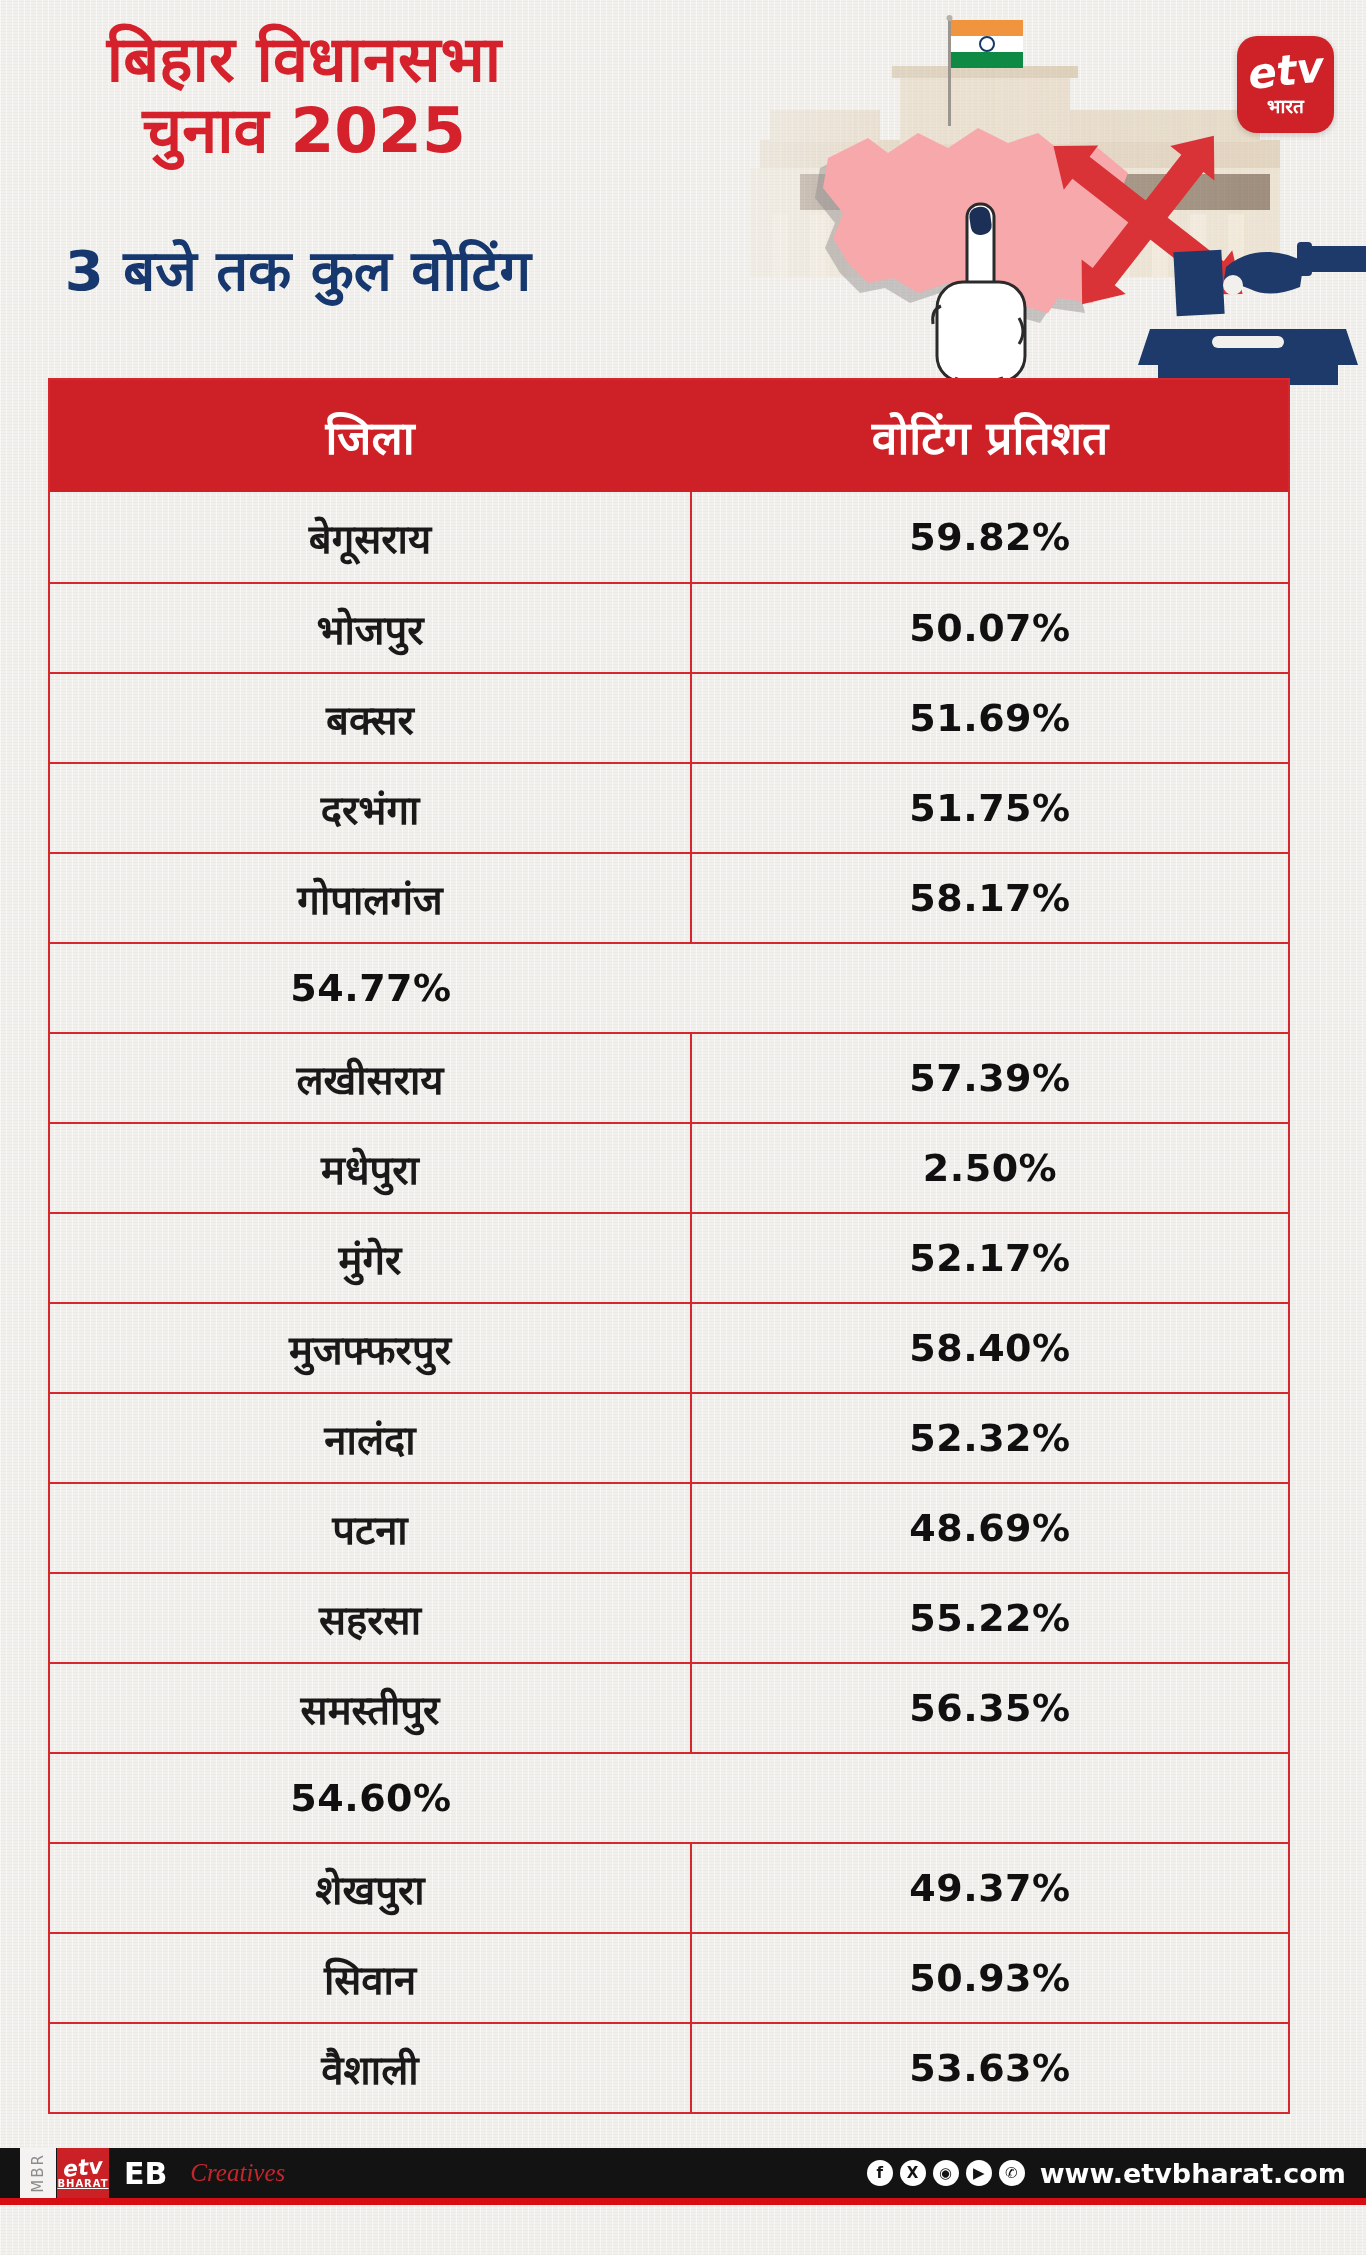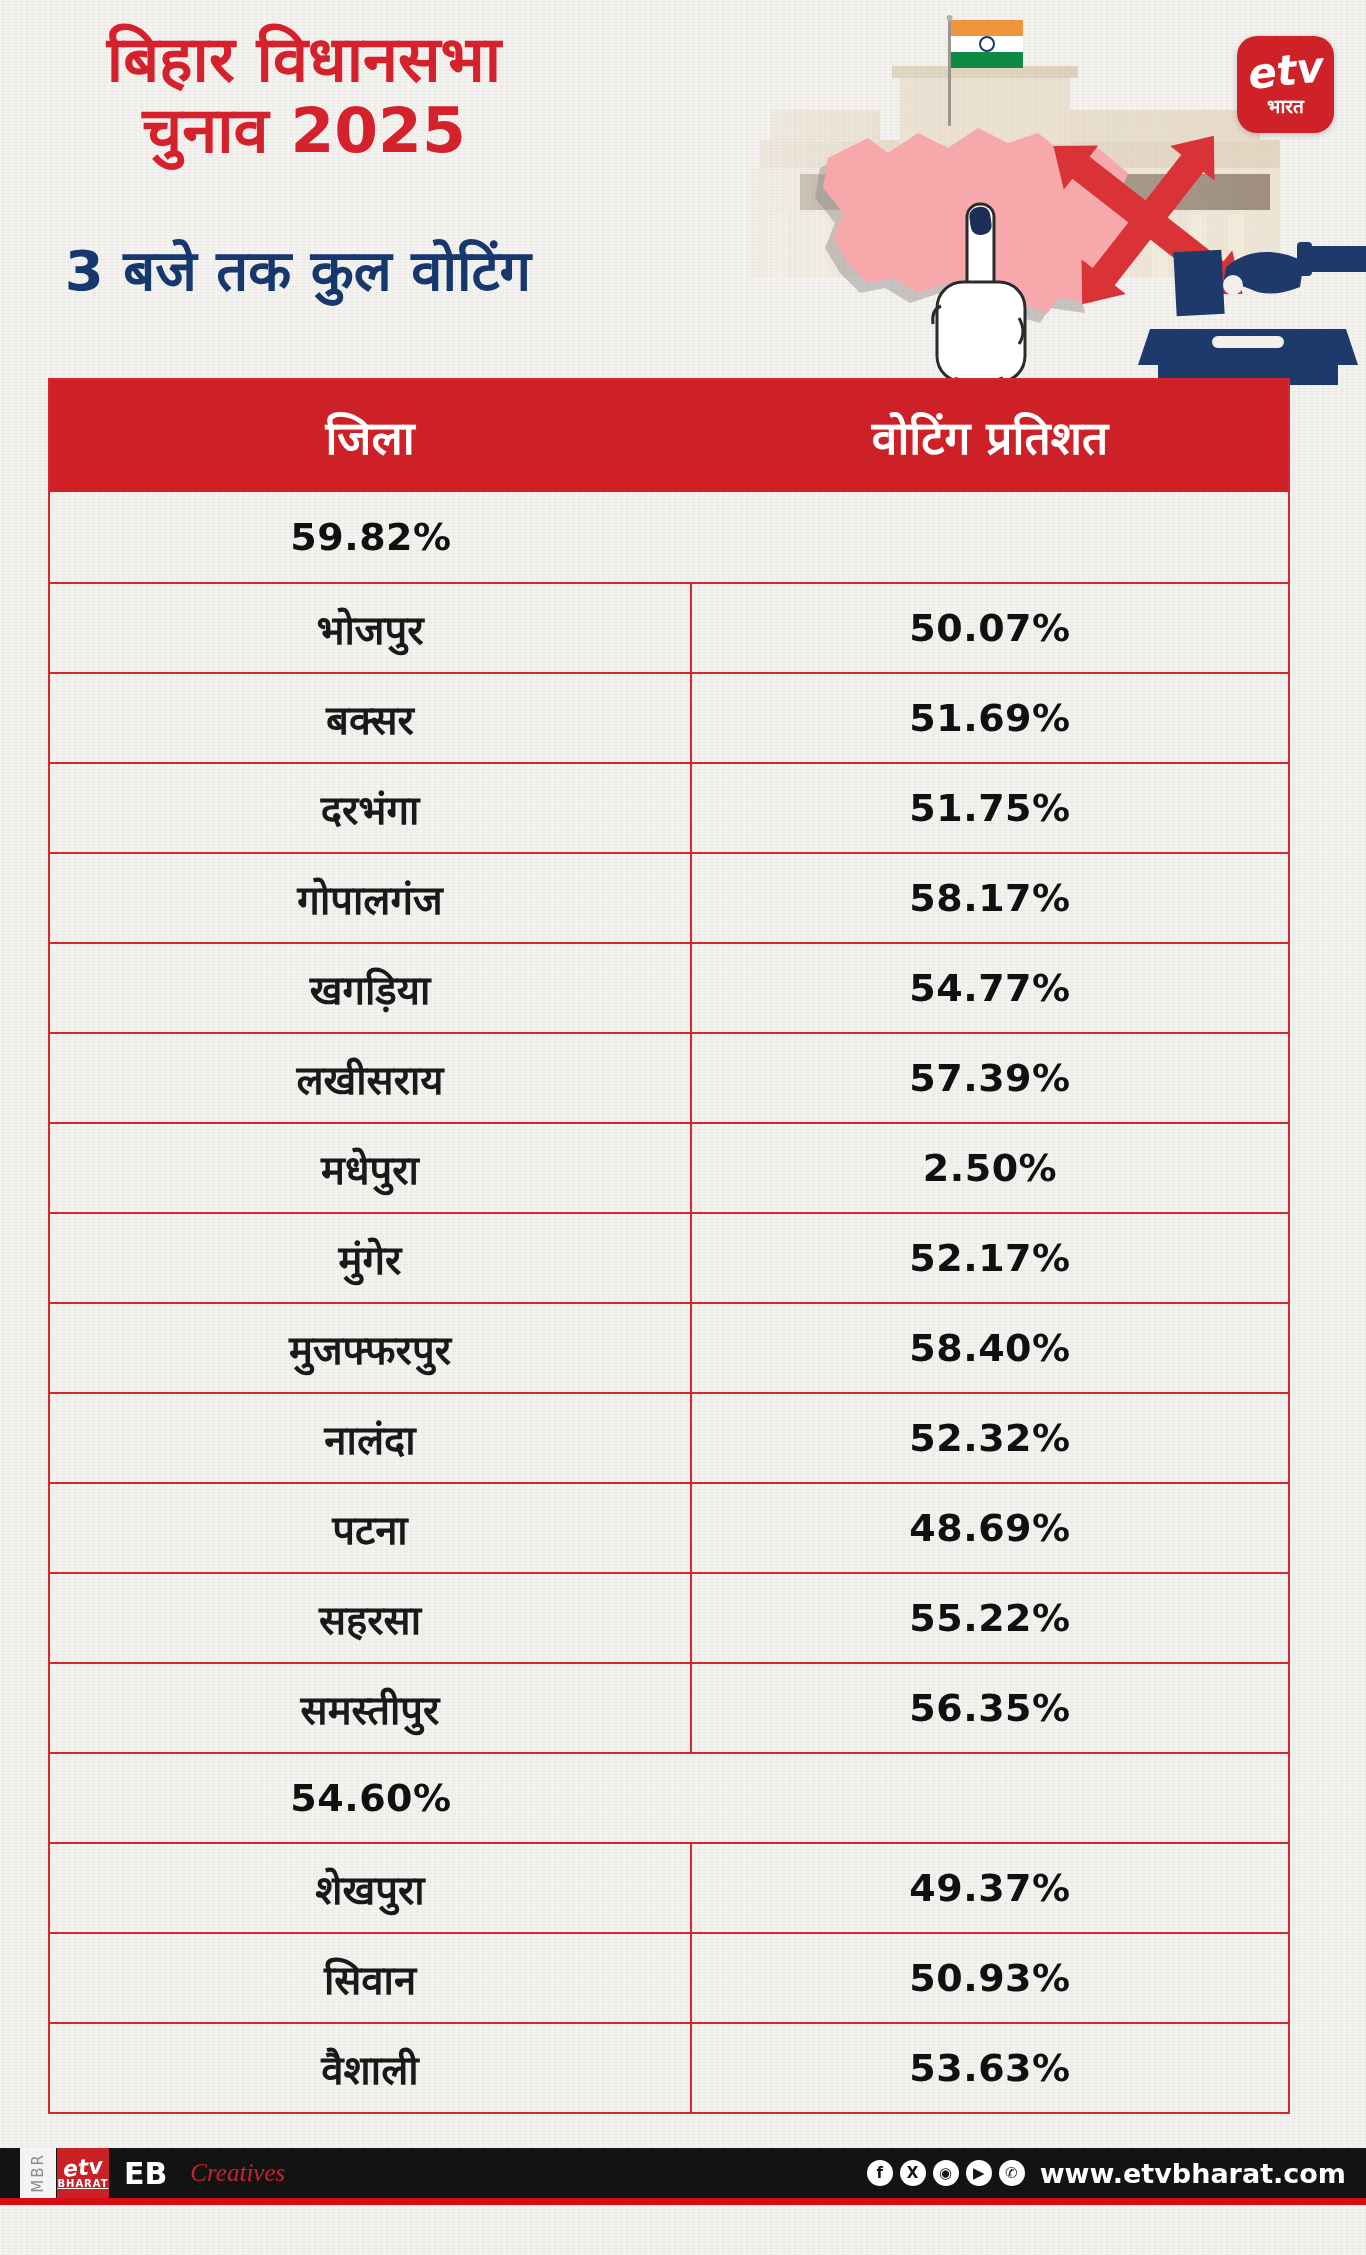--- a/index.html
+++ b/index.html
@@ -160,20 +160,21 @@
   </div>
   <div class="subtitle">3 बजे तक कुल वोटिंग</div>
 
   <div class="vtable">
     <div class="thead">
       <div class="hcell h1">जिला</div>
       <div class="hcell">वोटिंग प्रतिशत</div>
     </div>
     <div>
     <div class="trow">
+      <div class="cell district">बेगूसराय</div>
       <div class="cell percent">59.82%</div>
     </div>
 
     <div class="trow">
       <div class="cell district">भोजपुर</div>
       <div class="cell percent">50.07%</div>
     </div>
 
     <div class="trow">
       <div class="cell district">बक्सर</div>
@@ -184,21 +185,20 @@
       <div class="cell district">दरभंगा</div>
       <div class="cell percent">51.75%</div>
     </div>
 
     <div class="trow">
       <div class="cell district">गोपालगंज</div>
       <div class="cell percent">58.17%</div>
     </div>
 
     <div class="trow">
-      <div class="cell district">खगड़िया</div>
       <div class="cell percent">54.77%</div>
     </div>
 
     <div class="trow">
       <div class="cell district">लखीसराय</div>
       <div class="cell percent">57.39%</div>
     </div>
 
     <div class="trow">
       <div class="cell district">मधेपुरा</div>

